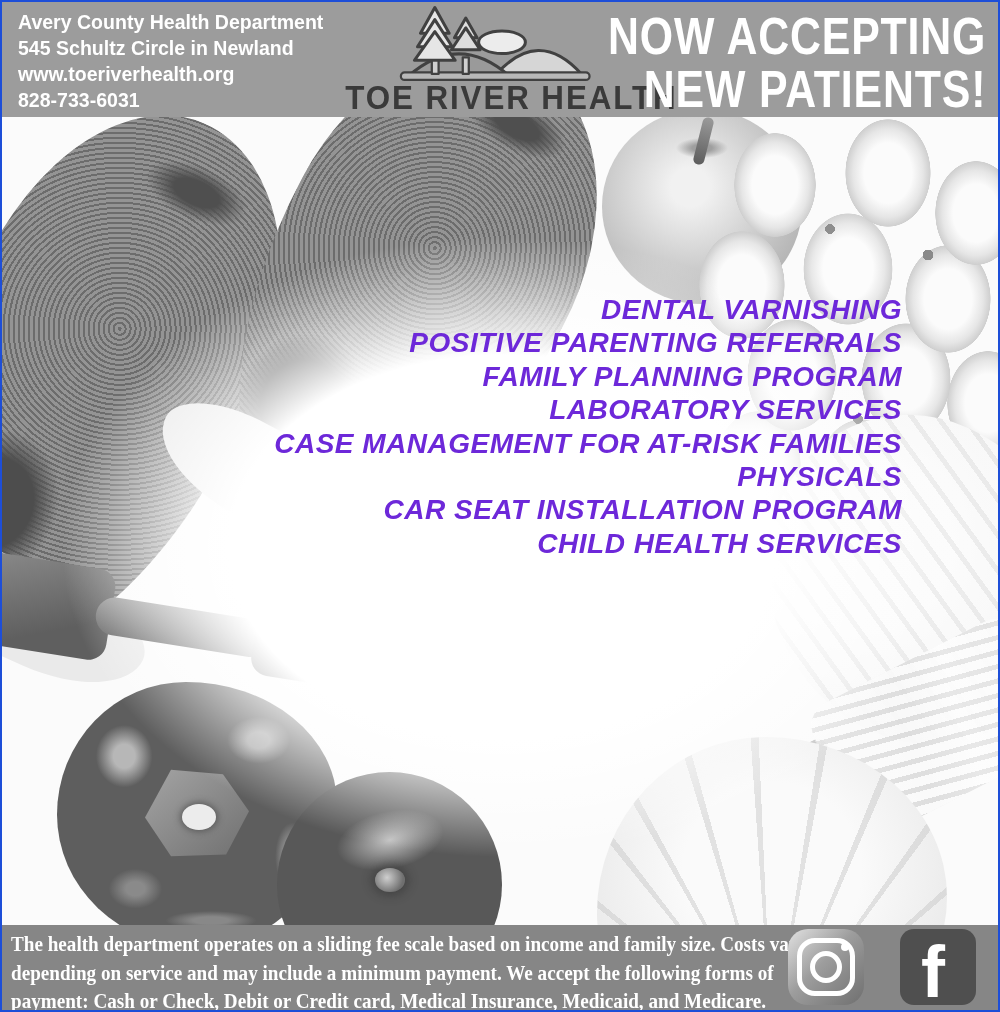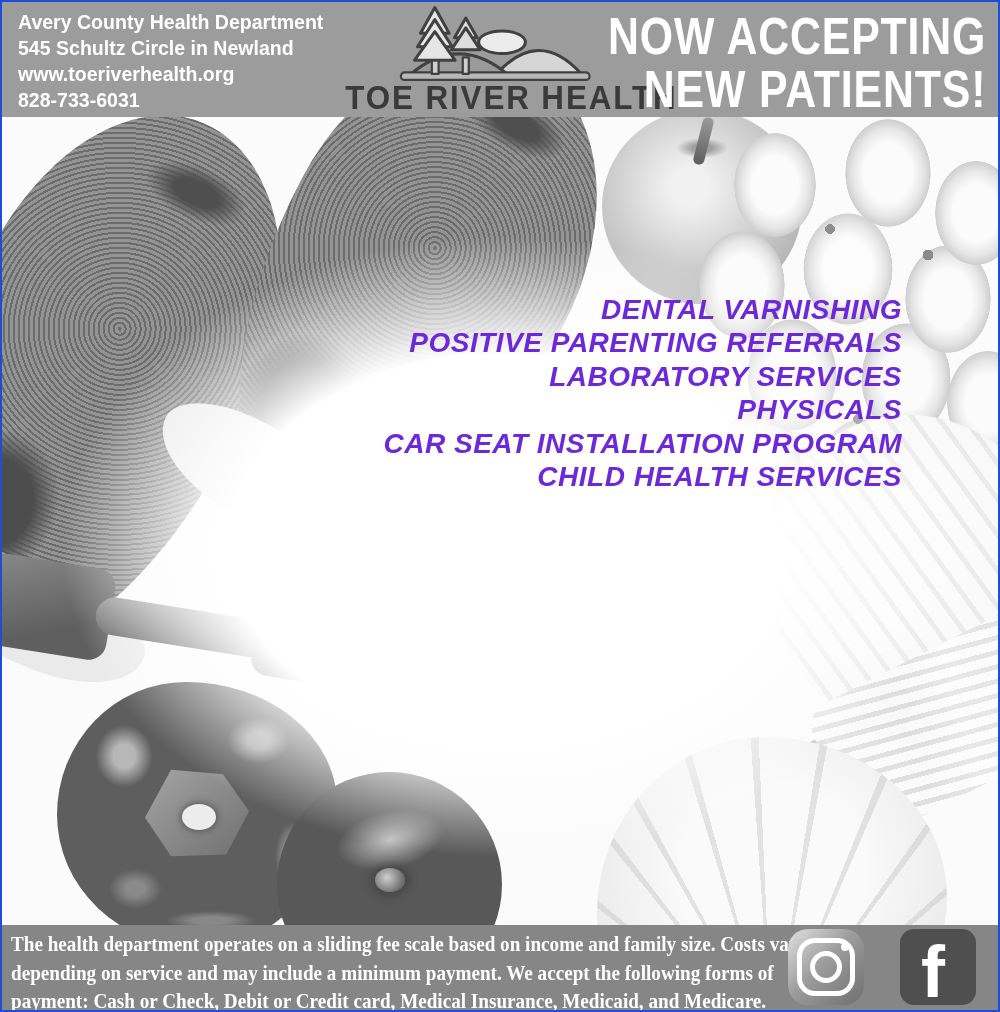--- a/index.html
+++ b/index.html
@@ -201,21 +201,23 @@
       <div class="stem-center"></div>
     </div>
     <div class="tomato"></div>
     <div class="cabbage"></div>
     <div class="center-glow"></div>
   </div>
 
   <div class="services">
     <div>DENTAL VARNISHING</div>
     <div>POSITIVE PARENTING REFERRALS</div>
+    <div>FAMILY PLANNING PROGRAM</div>
     <div>LABORATORY SERVICES</div>
+    <div>CASE MANAGEMENT FOR AT-RISK FAMILIES</div>
     <div>PHYSICALS</div>
     <div>CAR SEAT INSTALLATION PROGRAM</div>
     <div>CHILD HEALTH SERVICES</div>
   </div>
 
   <div class="bottom-band">
     <div class="footer-text">
       <div>The health department operates on a sliding fee scale based on income and family size. Costs vary</div>
       <div>depending on service and may include a minimum payment. We accept the following forms of</div>
       <div>payment: Cash or Check, Debit or Credit card, Medical Insurance, Medicaid, and Medicare.</div>

